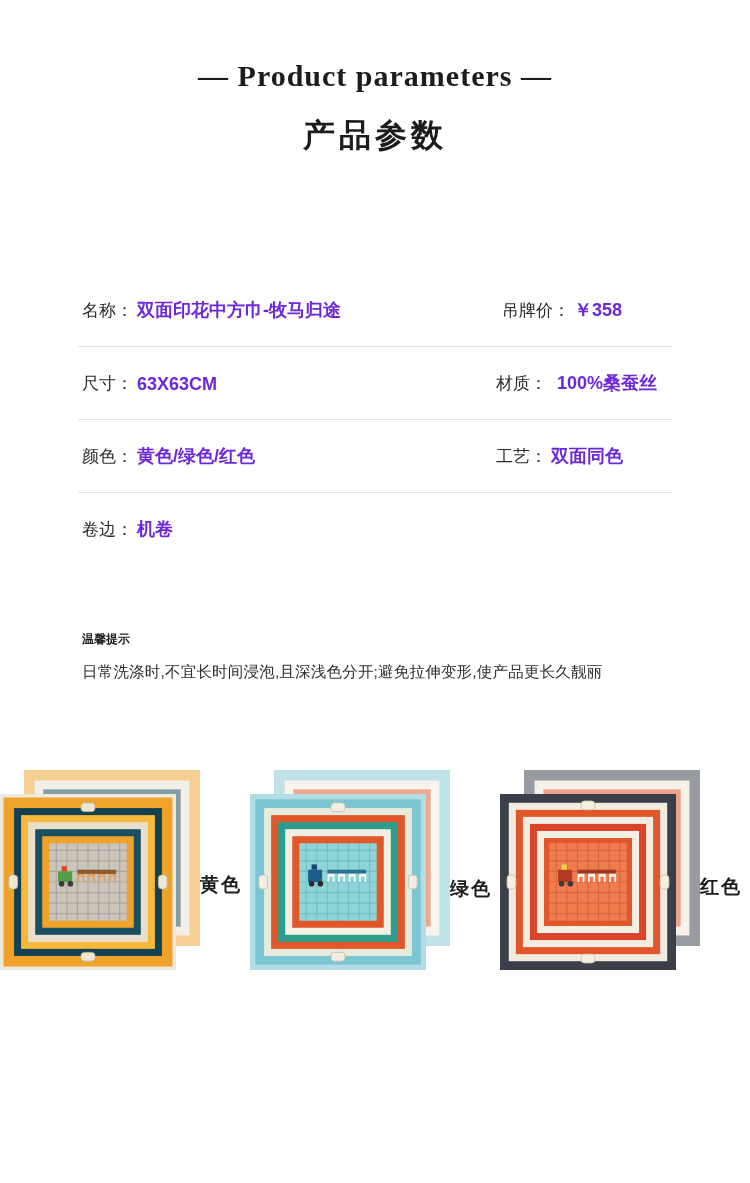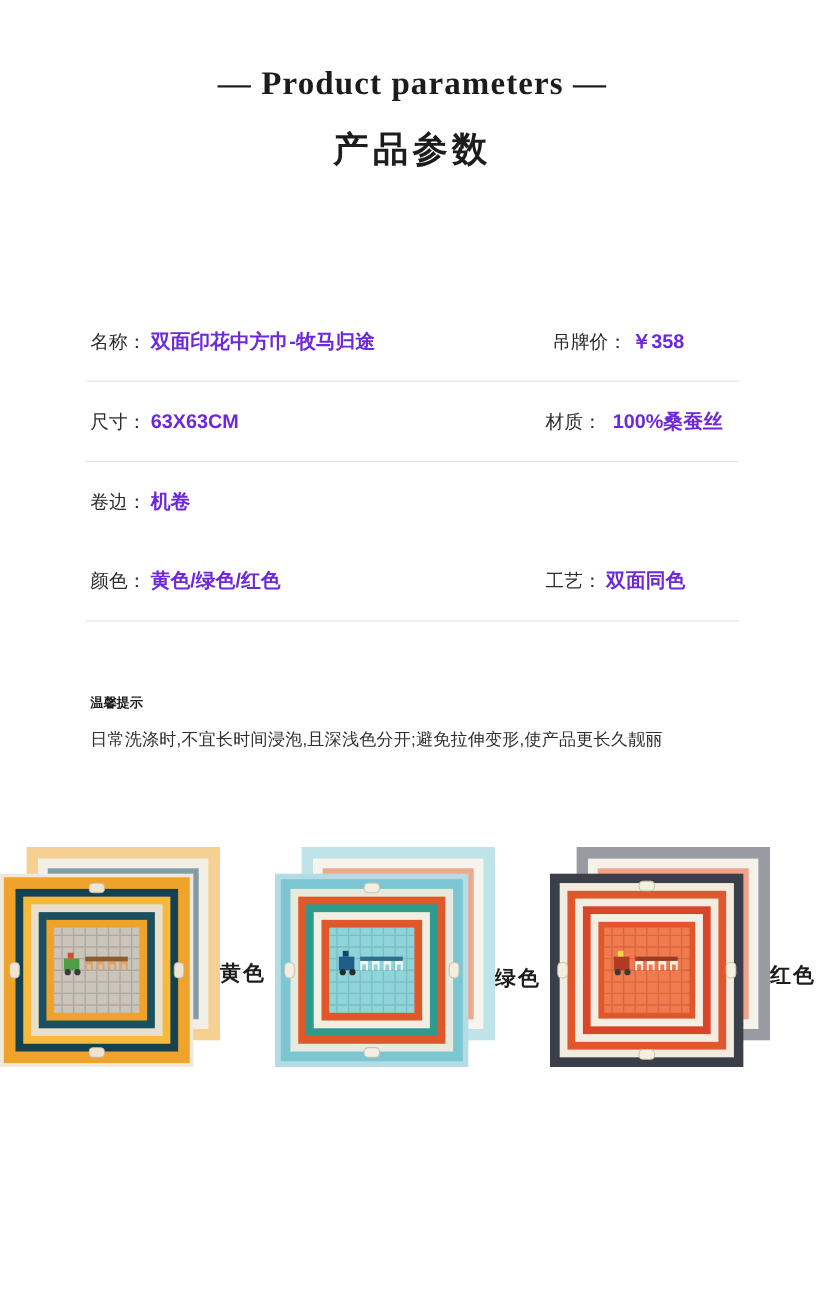--- a/index.html
+++ b/index.html
@@ -48,21 +48,21 @@
     display: flex;
     align-items: center;
     height: 72px;
     border-bottom: 1px solid #e3e3e3;
   }
   .spec-row.last {
     border-bottom: none;
   }
   .spec-cell {
     display: flex;
-    align-items: center;
+    align-items: flex-end;
     box-sizing: border-box;
   }
   .spec-cell.left {
     width: 360px;
     padding-left: 4px;
   }
   .spec-cell.right {
     width: 234px;
   }
   .spec-cell.right.indent-a { padding-left: 64px; }
@@ -172,37 +172,37 @@
     <div class="spec-cell left">
       <span class="spec-label">尺寸：</span>
       <span class="spec-value">63X63CM</span>
     </div>
     <div class="spec-cell right indent-b">
       <span class="spec-label">材质：</span>
       <span class="spec-value spaced">100%桑蚕丝</span>
     </div>
   </div>
 
+  <div class="spec-row">
+    <div class="spec-cell left">
+      <span class="spec-label">颜色：</span>
+      <span class="spec-value">黄色/绿色/红色</span>
+    </div>
+    <div class="spec-cell right indent-c">
+      <span class="spec-label">工艺：</span>
+      <span class="spec-value">双面同色</span>
+    </div>
+  </div>
+
   <div class="spec-row last">
     <div class="spec-cell left">
       <span class="spec-label">卷边：</span>
       <span class="spec-value">机卷</span>
     </div>
     <div class="spec-cell right"></div>
-  </div>
-
-  <div class="spec-row">
-    <div class="spec-cell left">
-      <span class="spec-label">颜色：</span>
-      <span class="spec-value">黄色/绿色/红色</span>
-    </div>
-    <div class="spec-cell right indent-c">
-      <span class="spec-label">工艺：</span>
-      <span class="spec-value">双面同色</span>
-    </div>
   </div>
 
 </div>
 
 <div class="tips">
   <div class="tips-title">温馨提示</div>
   <div class="tips-text">日常洗涤时,不宜长时间浸泡,且深浅色分开;避免拉伸变形,使产品更长久靓丽</div>
 </div>
 
 <div class="swatches">

